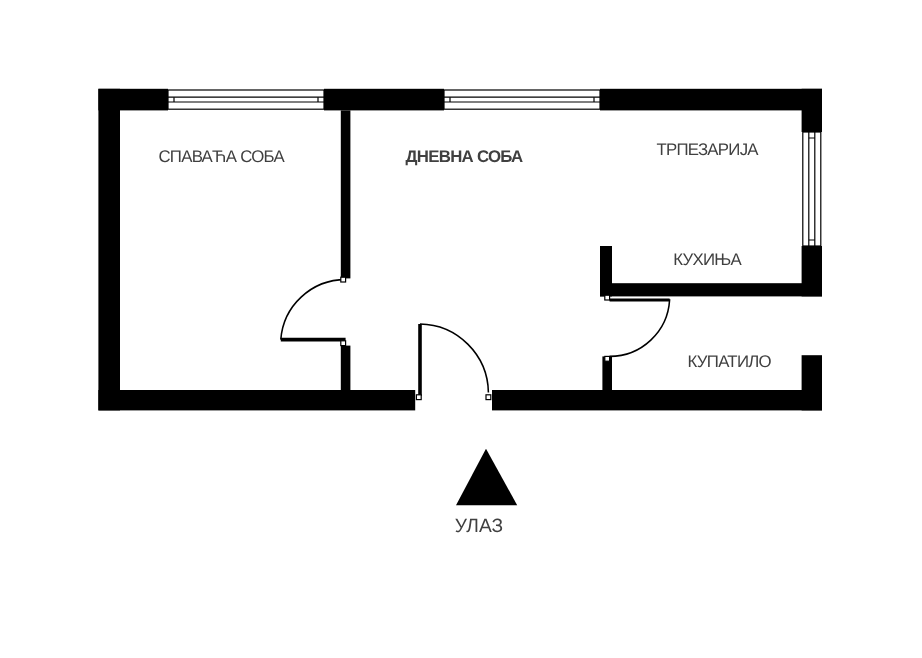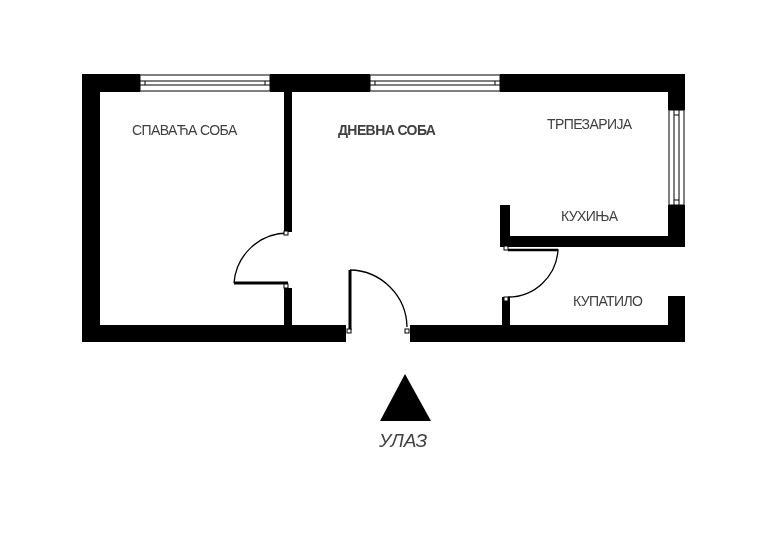--- a/index.html
+++ b/index.html
@@ -6,21 +6,21 @@
     body { width: 768px; height: 548px; position: relative; overflow: hidden; }
     #plan { position: absolute; left: 0; top: 0; width: 768px; height: 548px; }
     .label {
       position: absolute;
       font-family: "Liberation Sans", sans-serif;
       color: #404040;
       font-size: 14px;
       letter-spacing: -0.6px;
       white-space: nowrap;
     }
-    .entry-label { font-size: 19px; letter-spacing: 0px; font-style: italic; }
+    .entry-label { font-size: 16px; letter-spacing: 0px; }
   </style>
 </head>
 <body>
 
 <svg id="plan" viewBox="0 0 768 548" xmlns="http://www.w3.org/2000/svg">
 
   <rect x="92" y="205" width="6" height="112" fill="#7a7a7a"></rect>
 
   <g fill="#000">
 

